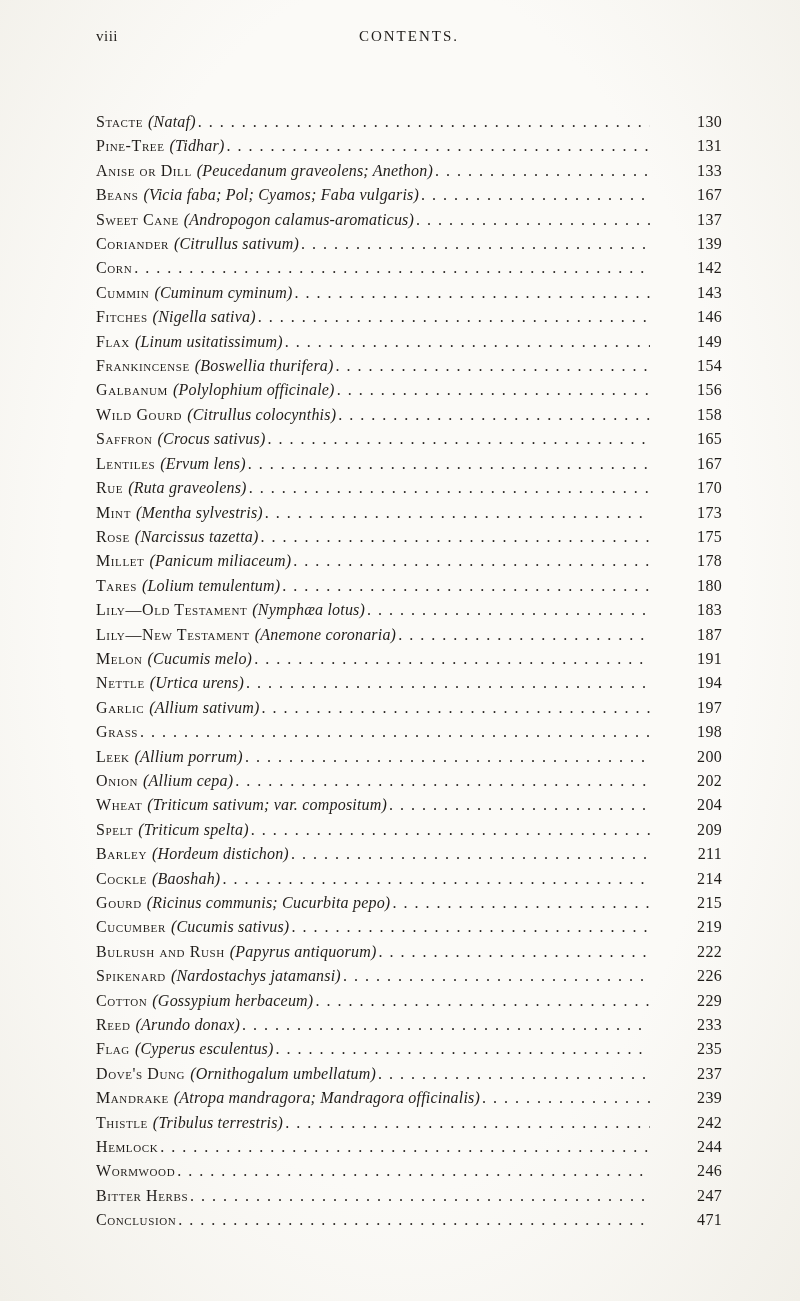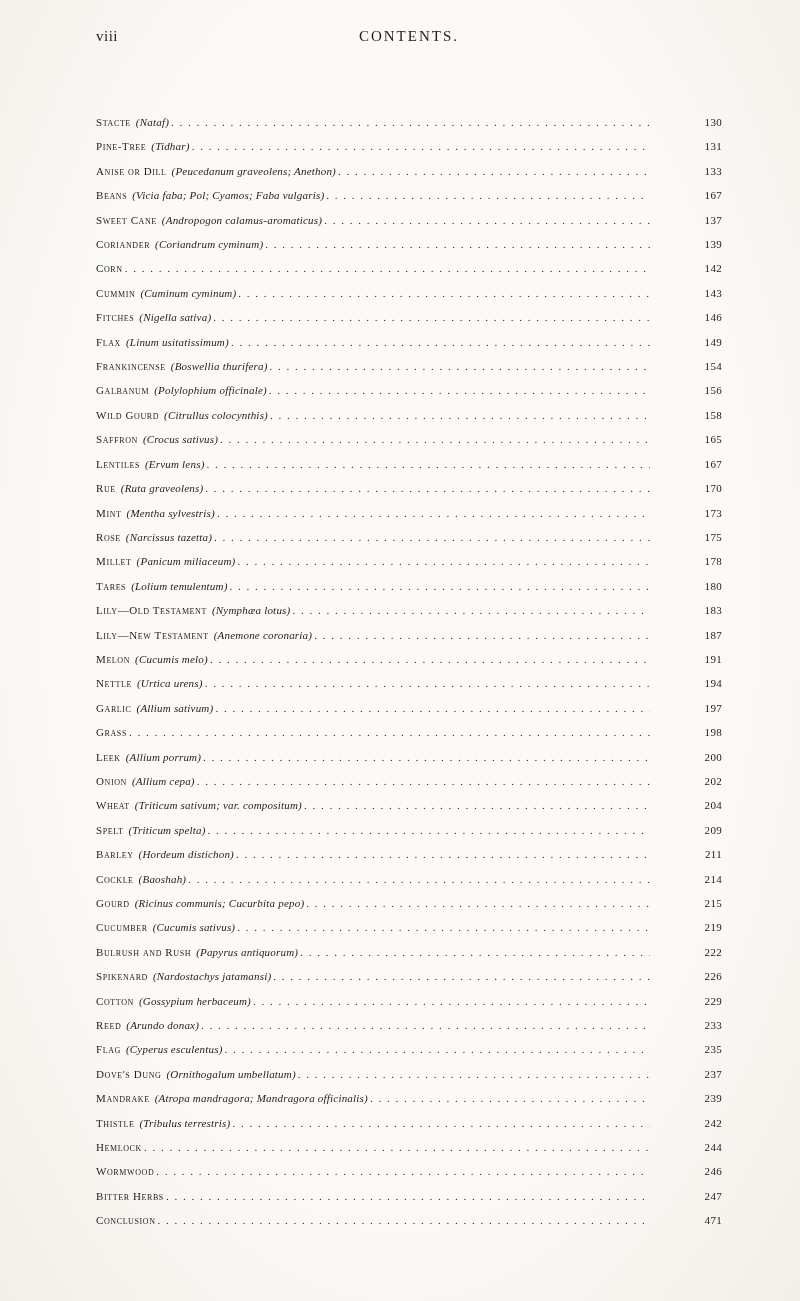--- a/index.html
+++ b/index.html
@@ -36,21 +36,21 @@
     display: block;
     text-align: center;
     letter-spacing: 2px;
   }
   .toc {
     margin-top: 60px;
   }
   .row {
     display: flex;
     align-items: baseline;
-    font-size: 11px;
+    font-size: 16px;
     line-height: 24.4px;
     white-space: nowrap;
   }
   .name {
     font-variant: small-caps;
     letter-spacing: 0.6px;
   }
   .latin {
     font-style: italic;
     margin-left: 5px;
@@ -113,21 +113,21 @@
         <span class="pagenum">167</span>
       </div>
       <div class="row">
         <span class="name">Sweet Cane</span>
         <span class="latin">(Andropogon calamus-aromaticus)</span>
         <span class="leader"></span>
         <span class="pagenum">137</span>
       </div>
       <div class="row">
         <span class="name">Coriander</span>
-        <span class="latin">(Coriandrum cyminum)</span>
+        <span class="latin">(Citrullus sativum)</span>
         <span class="leader"></span>
         <span class="pagenum">139</span>
       </div>
       <div class="row">
         <span class="name">Corn</span>
         <span class="latin"></span>
         <span class="leader"></span>
         <span class="pagenum">142</span>
       </div>
       <div class="row">

